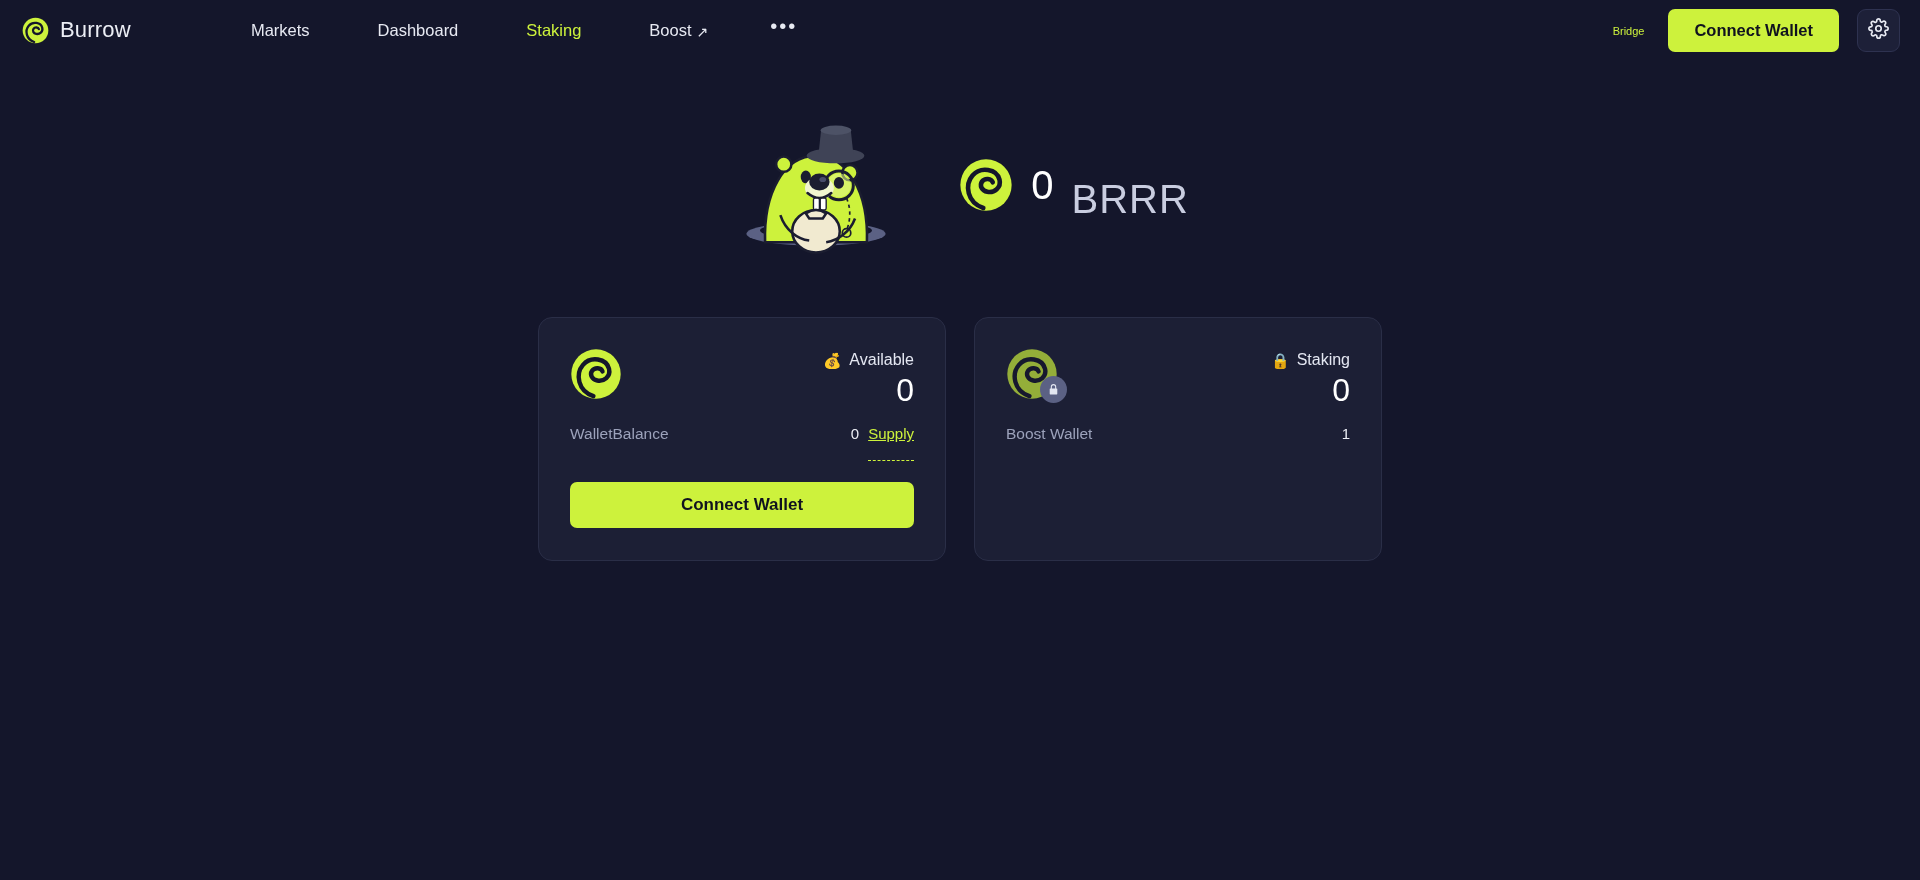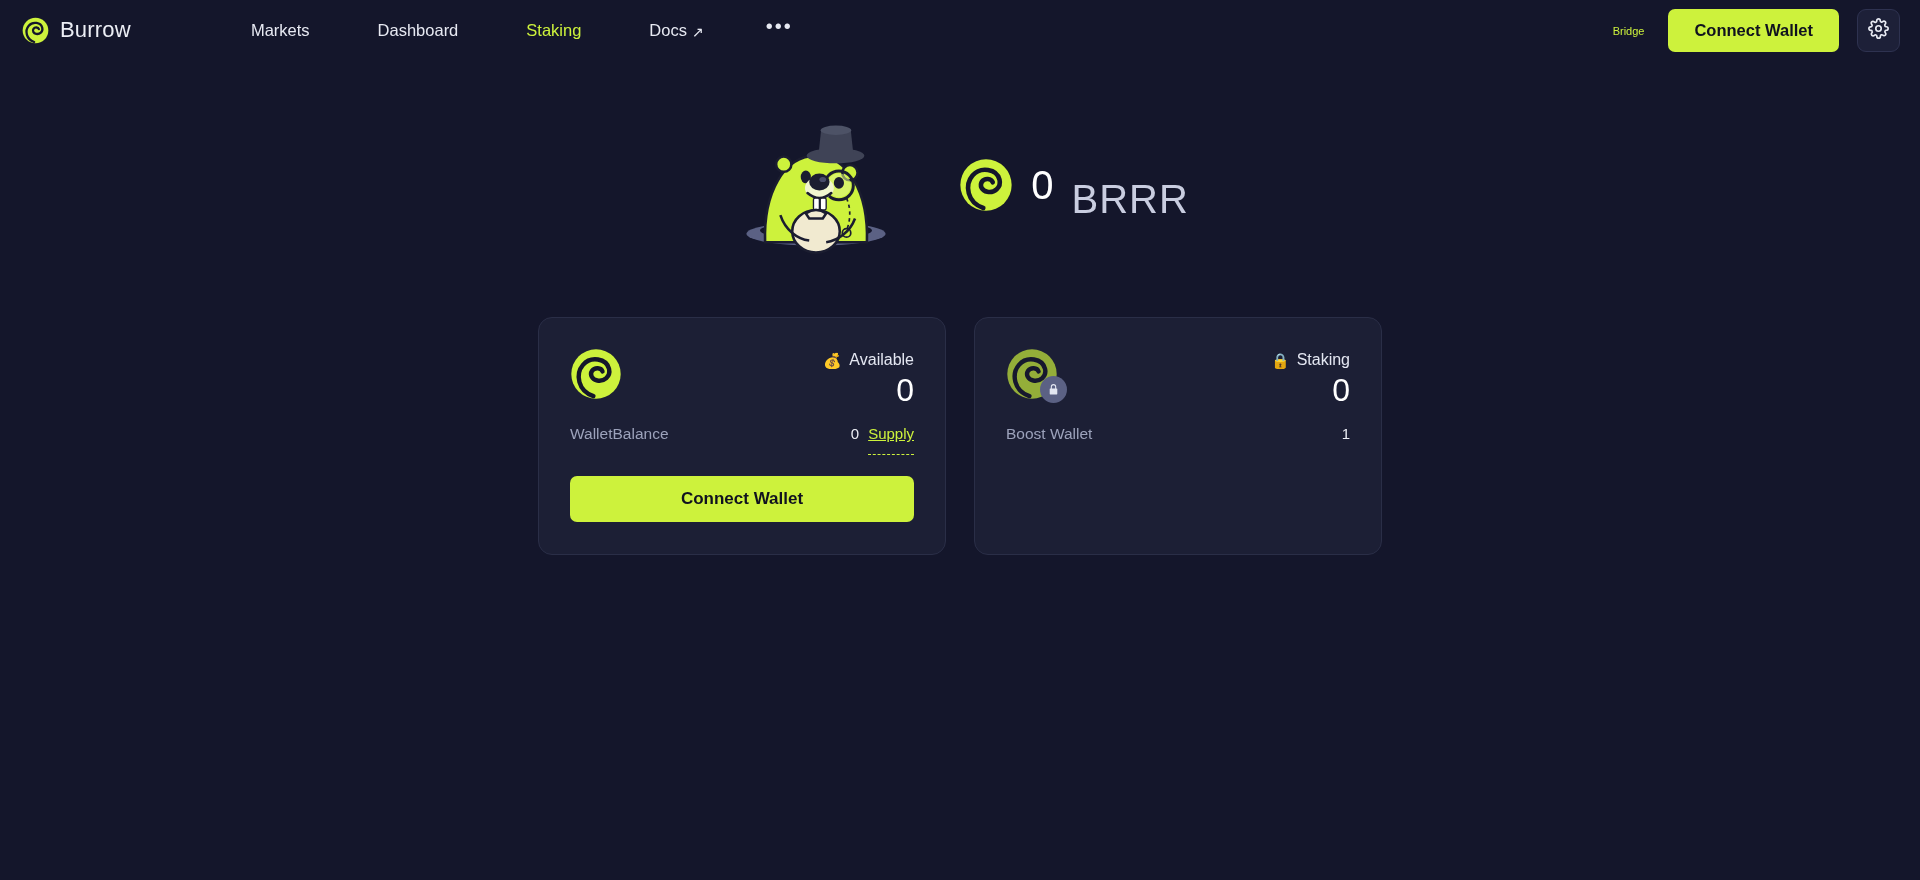--- a/index.html
+++ b/index.html
@@ -201,21 +201,21 @@
     color: #eceef5;
     font-size: 15px;
     display: flex;
     align-items: baseline;
     gap: 9px;
   }
   .link-dash {
     color: #cdf23c;
     font-size: 15px;
     border-bottom: 1.5px dashed #cdf23c;
-    padding-bottom: 12px;
+    padding-bottom: 18px;
     cursor: pointer;
     text-decoration: underline;
   }
 
   .btn-card {
     width: 100%;
     height: 46px;
     border: none;
     border-radius: 7px;
     font-size: 17px;
@@ -254,21 +254,21 @@
     <div class="nav-item">
       <span>Markets</span>
     </div>
     <div class="nav-item">
       <span>Dashboard</span>
     </div>
     <div class="nav-item active">
       <span>Staking</span>
     </div>
     <div class="nav-item">
-      <span>Docs</span>
+      <span>Boost</span>
       <span class="nav-arrow">↗</span>
     </div>
     <div class="nav-more">•••</div>
   </nav>
 
   <div class="header-right">
     <span class="bridge-link">Bridge</span>
     <button class="btn-connect-top">Connect Wallet</button>
     <div class="gear-btn">
       <span>

